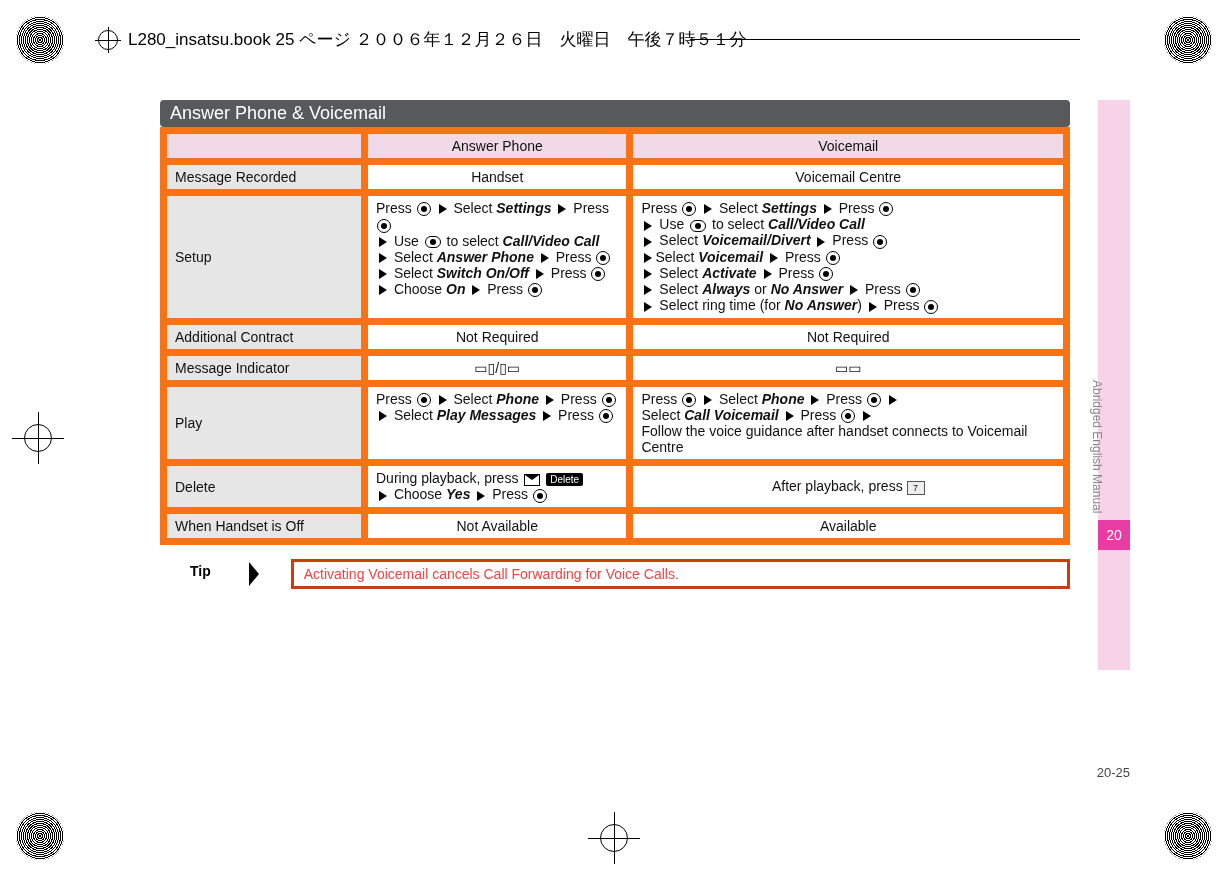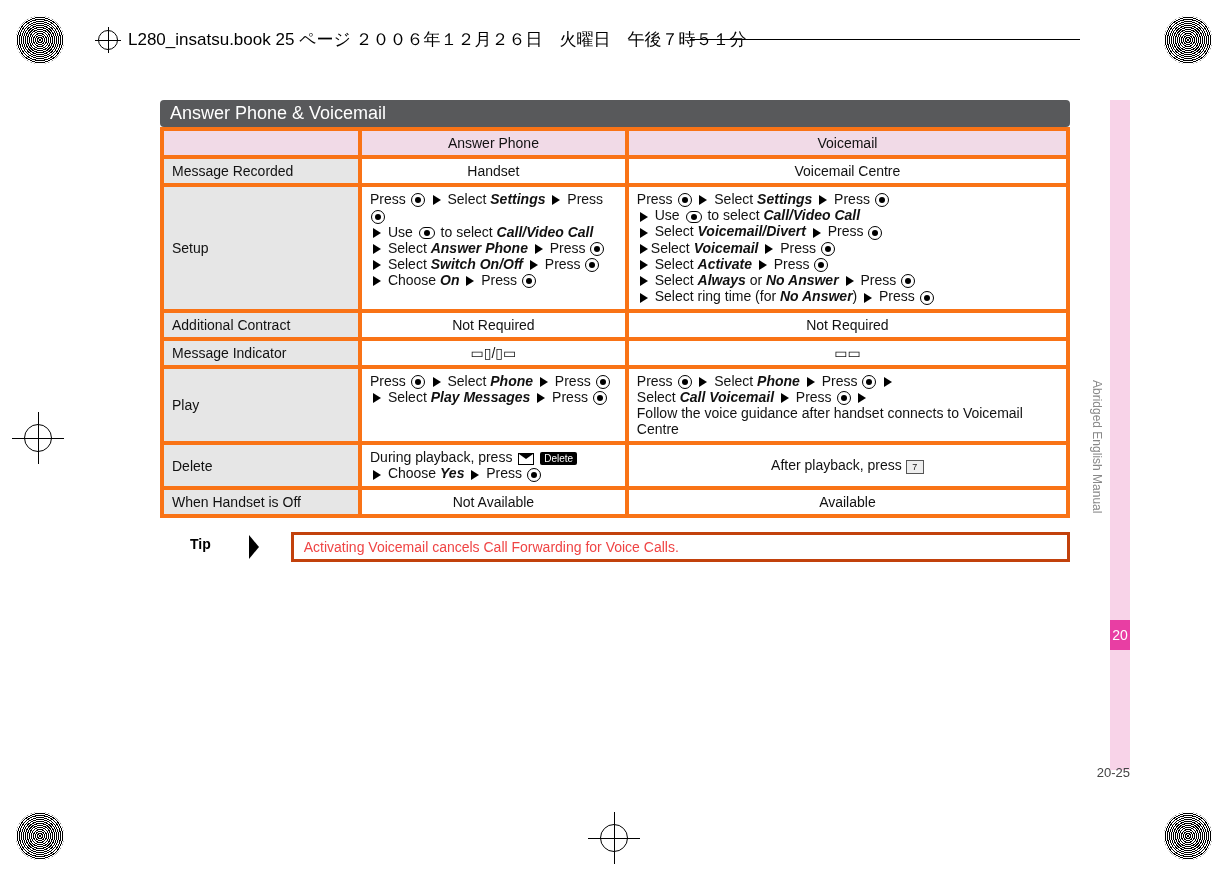--- a/index.html
+++ b/index.html
@@ -80,21 +80,21 @@
     margin: 8px 0 6px;
     color: #111;
   }
   table {
     border-collapse: collapse;
     width: 100%;
     font-size: 14px;
     color: #111;
   }
   th, td {
-    border: 4px solid #f97316;
+    border: 7px solid #f97316;
     padding: 4px 8px;
     vertical-align: top;
   }
   .hdr-empty { background: #f1dae7; }
   .hdr-col { background: #f1dae7; text-align: center; font-weight: 400; }
   .rowlabel { background: #e6e6e6; width: 178px; vertical-align: middle; }
   td.cellcenter { text-align: center; vertical-align: middle; }
   .icon-circle {
     display: inline-block;
     width: 12px; height: 12px;
@@ -144,22 +144,23 @@
     width:0; height:0; border-top:12px solid transparent; border-bottom:12px solid transparent; border-left:10px solid #000; align-self:center; margin-right:0;
   }
   .tip-box {
     border: 3px solid #c2410c;
     padding: 4px 10px;
     flex: 1;
     color: #ef4444;
   }
   .side-pink {
     position:absolute;
-    top:100px; right:98px; width:20px; height:670px;
+    top:100px; right:98px; width:20px; height:570px;
     background:#f8d3e8;
+    padding-left:12px;
   }
   .side-pink .chap {
     position:absolute; bottom:120px; left:0; right:0; height:30px; background:#e83ea3; color:#fff; font-size:14px; text-align:center; line-height:30px;
   }
   .side-label {
     position:absolute; top:380px; right:124px; writing-mode:vertical-rl; font-size:12px; color:#888;
   }
   .pagenum {
     position:absolute;
     bottom: 96px;

